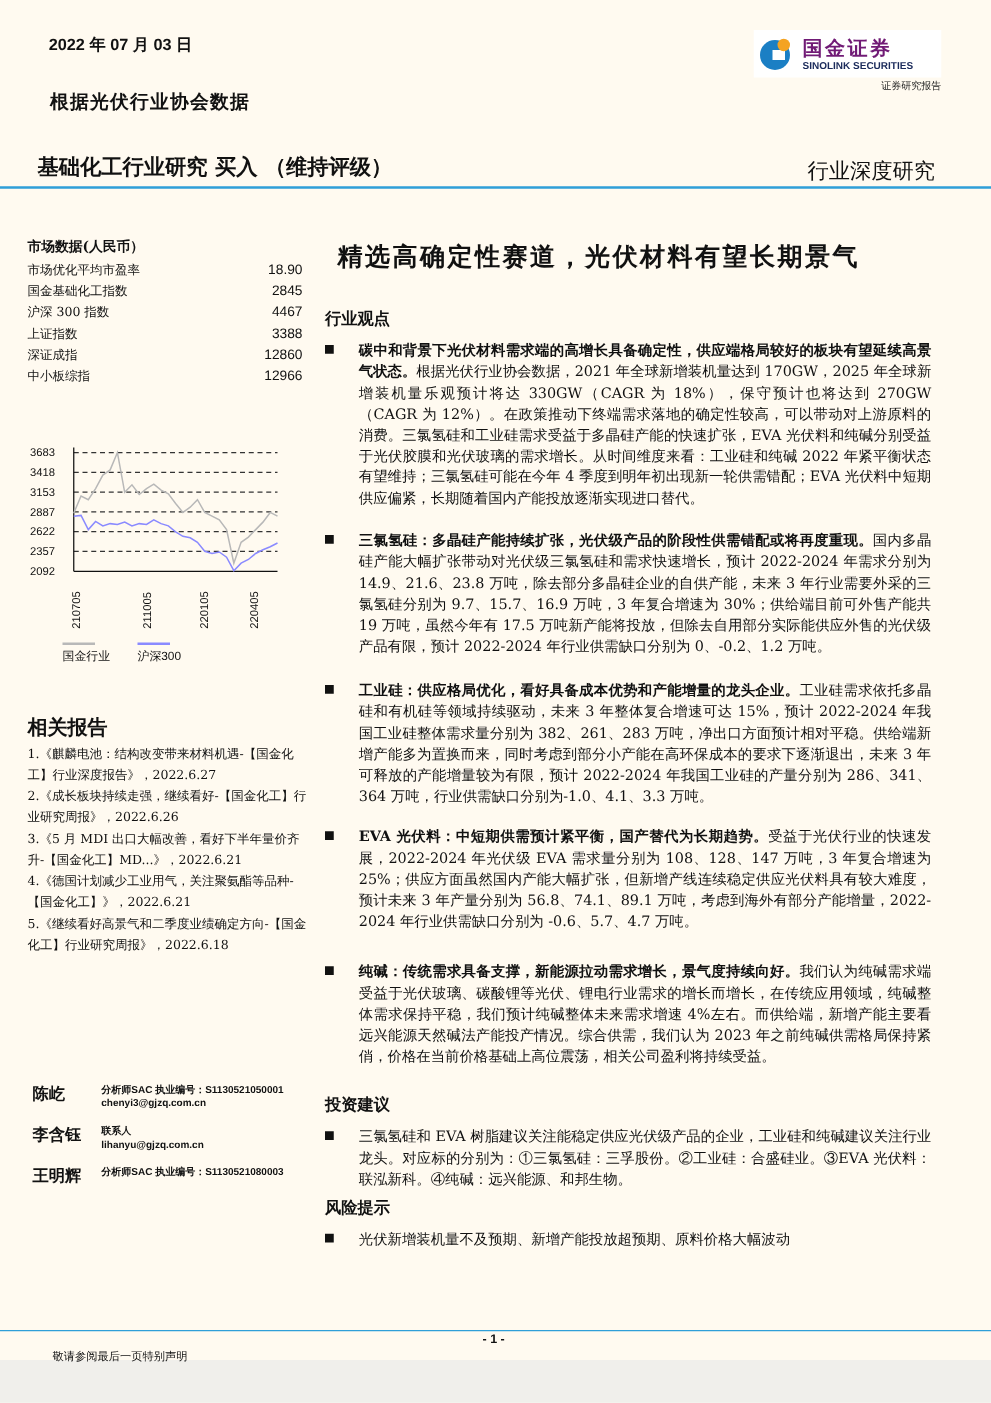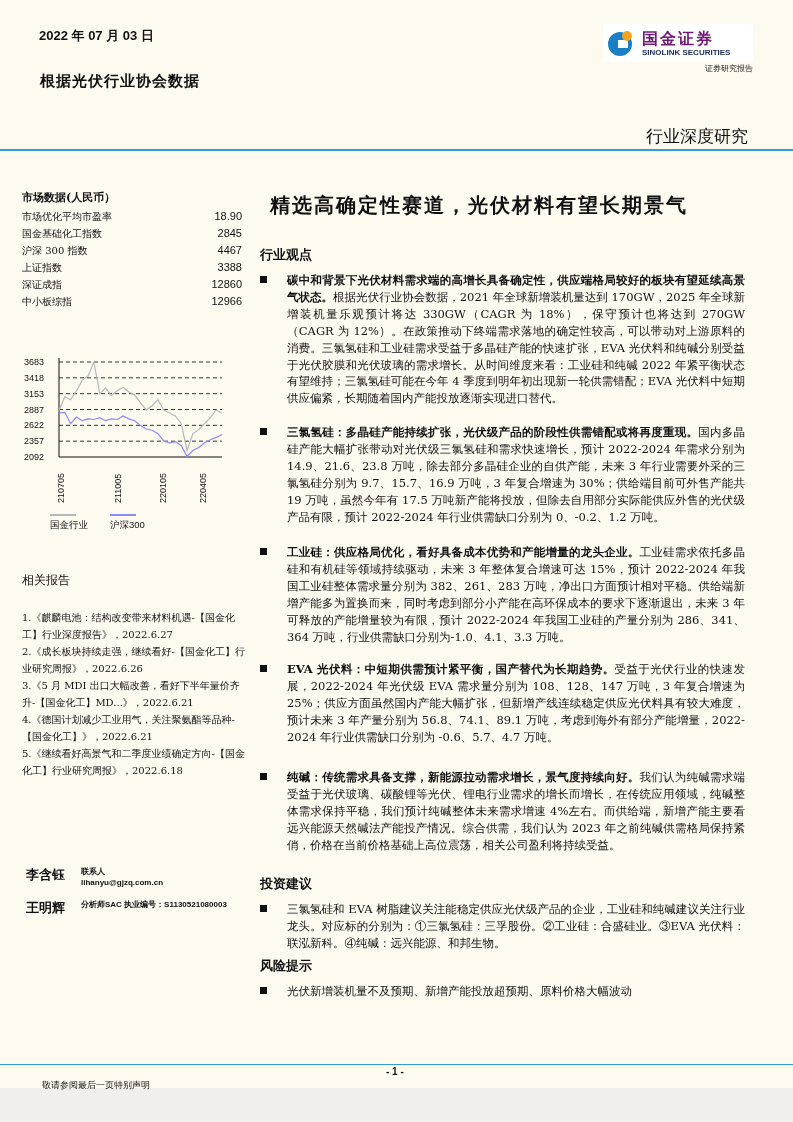--- a/index.html
+++ b/index.html
@@ -26,21 +26,21 @@
     .mkt-row { display: flex; justify-content: space-between; font-size: 10px; height: 17px; line-height: 17px; }
     .mkt-row .val { font-family: "Liberation Sans", sans-serif; font-size: 11px; padding-right: 5px; }
 
     .chart { position: absolute; left: 22px; top: 354px; width: 210px; height: 185px; }
     .chart svg { display: block; }
     .legend { position: absolute; left: 50px; top: 514px; display: flex; gap: 22px; font-size: 9.5px; align-items: center; }
     .legend .item { display: flex; align-items: flex-start; gap: 3px; flex-direction: column; }
     .legend .line { width: 26px; height: 2px; }
 
     .rel { position: absolute; left: 22px; top: 572px; width: 230px; }
-    .rel-title { font-size: 12px; font-weight: normal; margin-bottom: 20px; }
+    .rel-title { font-size: 16px; font-weight: bold; margin-bottom: 2px; }
     .rel-item { font-size: 10px; line-height: 17px; }
 
     .analysts { position: absolute; left: 26px; top: 866px; width: 230px; }
     .analyst { display: flex; margin-bottom: 11px; }
     .analyst .name { width: 55px; font-size: 13px; font-weight: bold; }
     .analyst .info { font-size: 8px; font-family: "Liberation Sans", sans-serif; line-height: 11px; font-weight: bold; }
     .main-title { position: absolute; left: 270px; top: 192px; font-size: 20px; font-weight: bold; letter-spacing: 2px; }
     .section-h { position: absolute; font-size: 13px; font-weight: bold; left: 260px; }
     .bullet { position: absolute; left: 260px; width: 500px; font-size: 11.5px; line-height: 16.9px; text-align: justify; }
     .bullet .sq { position: absolute; left: 0; top: 4px; width: 7px; height: 7px; background: #111; }
@@ -51,20 +51,21 @@
     .page-num { position: absolute; left: 386px; top: 1066px; font-size: 10px; font-weight: bold; font-family: "Liberation Sans", sans-serif; }
     .disclaimer { position: absolute; left: 42px; top: 1079px; font-size: 9px; }
   </style>
 </head>
 <body>
 
 <div class="page">
 
   <div class="date">2022 年 07 月 03 日</div>
   <div class="center">根据光伏行业协会数据</div>
+  <div class="industry">基础化工行业研究   买入 （维持评级）</div>
   <div class="report-type">行业深度研究</div>
   <div class="top-rule"></div>
 
   <div class="logo">
     <div class="logo-mark">
       <svg width="30" height="30" viewBox="0 0 30 30">
         <circle cx="14" cy="16" r="12" fill="#1b7fc4"></circle>
         <rect x="12" y="12" width="10" height="8" fill="#fff"></rect>
         <circle cx="21" cy="8" r="5" fill="#f4a321"></circle>
       </svg>
@@ -144,20 +145,27 @@
     <div class="rel-title">相关报告</div>
     <div class="rel-item">1.《麒麟电池：结构改变带来材料机遇-【国金化工】行业深度报告》，2022.6.27</div>
     <div class="rel-item">2.《成长板块持续走强，继续看好-【国金化工】行业研究周报》，2022.6.26</div>
     <div class="rel-item">3.《5 月 MDI 出口大幅改善，看好下半年量价齐升-【国金化工】MD...》，2022.6.21</div>
     <div class="rel-item">4.《德国计划减少工业用气，关注聚氨酯等品种-【国金化工】》，2022.6.21</div>
     <div class="rel-item">5.《继续看好高景气和二季度业绩确定方向-【国金化工】行业研究周报》，2022.6.18</div>
   </div>
 
   <div class="analysts">
     <div class="analyst">
+      <div class="name">陈屹</div>
+      <div class="info">
+          <div>分析师SAC 执业编号：S1130521050001</div>
+          <div>chenyi3@gjzq.com.cn</div>
+        </div>
+    </div>
+    <div class="analyst">
       <div class="name">李含钰</div>
       <div class="info">
           <div>联系人</div>
           <div>lihanyu@gjzq.com.cn</div>
         </div>
     </div>
     <div class="analyst">
       <div class="name">王明辉</div>
       <div class="info">
           <div>分析师SAC 执业编号：S1130521080003</div>

